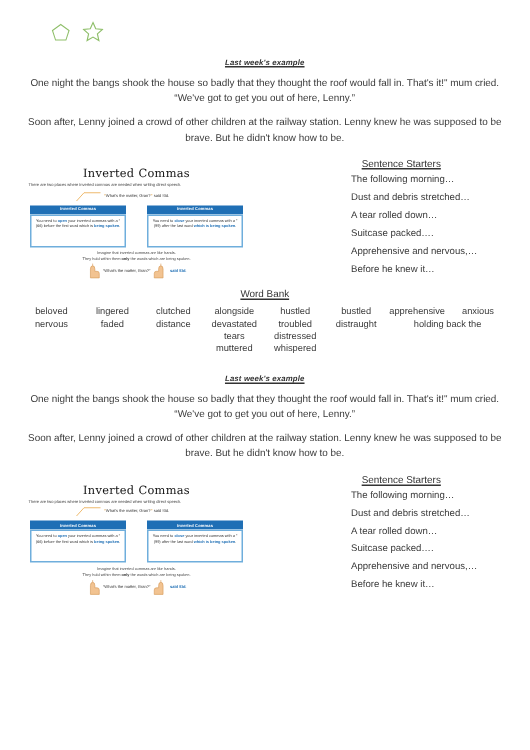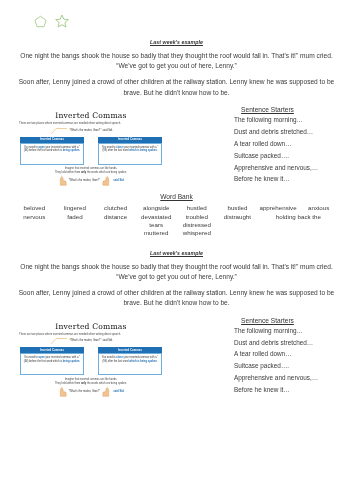--- a/index.html
+++ b/index.html
@@ -22,21 +22,21 @@
   }
 
   
   .para{
     text-align:center;font-size:6.6px;line-height:1.55;
     color:#3a3a3a;margin:3px auto 0;width:325px;
   }
 
   
   .half{position:relative;width:353px;}
-  .row{position:relative;display:flex;align-items:center;}
+  .row{position:relative;display:flex;align-items:flex-end;}
   .col-left{width:182px;position:relative;}
   .col-right{width:171px;position:relative;padding-top:2px;}
 
   .starters-title{text-align:center;text-decoration:underline;font-size:6.6px;color:#333;}
   .starters-list{margin:4px 0 0 12px;}
   .starters-list li{
     list-style:none;font-size:6.4px;line-height:1.05;color:#3a3a3a;
     margin-bottom:5.2px;white-space:nowrap;
   }
 

